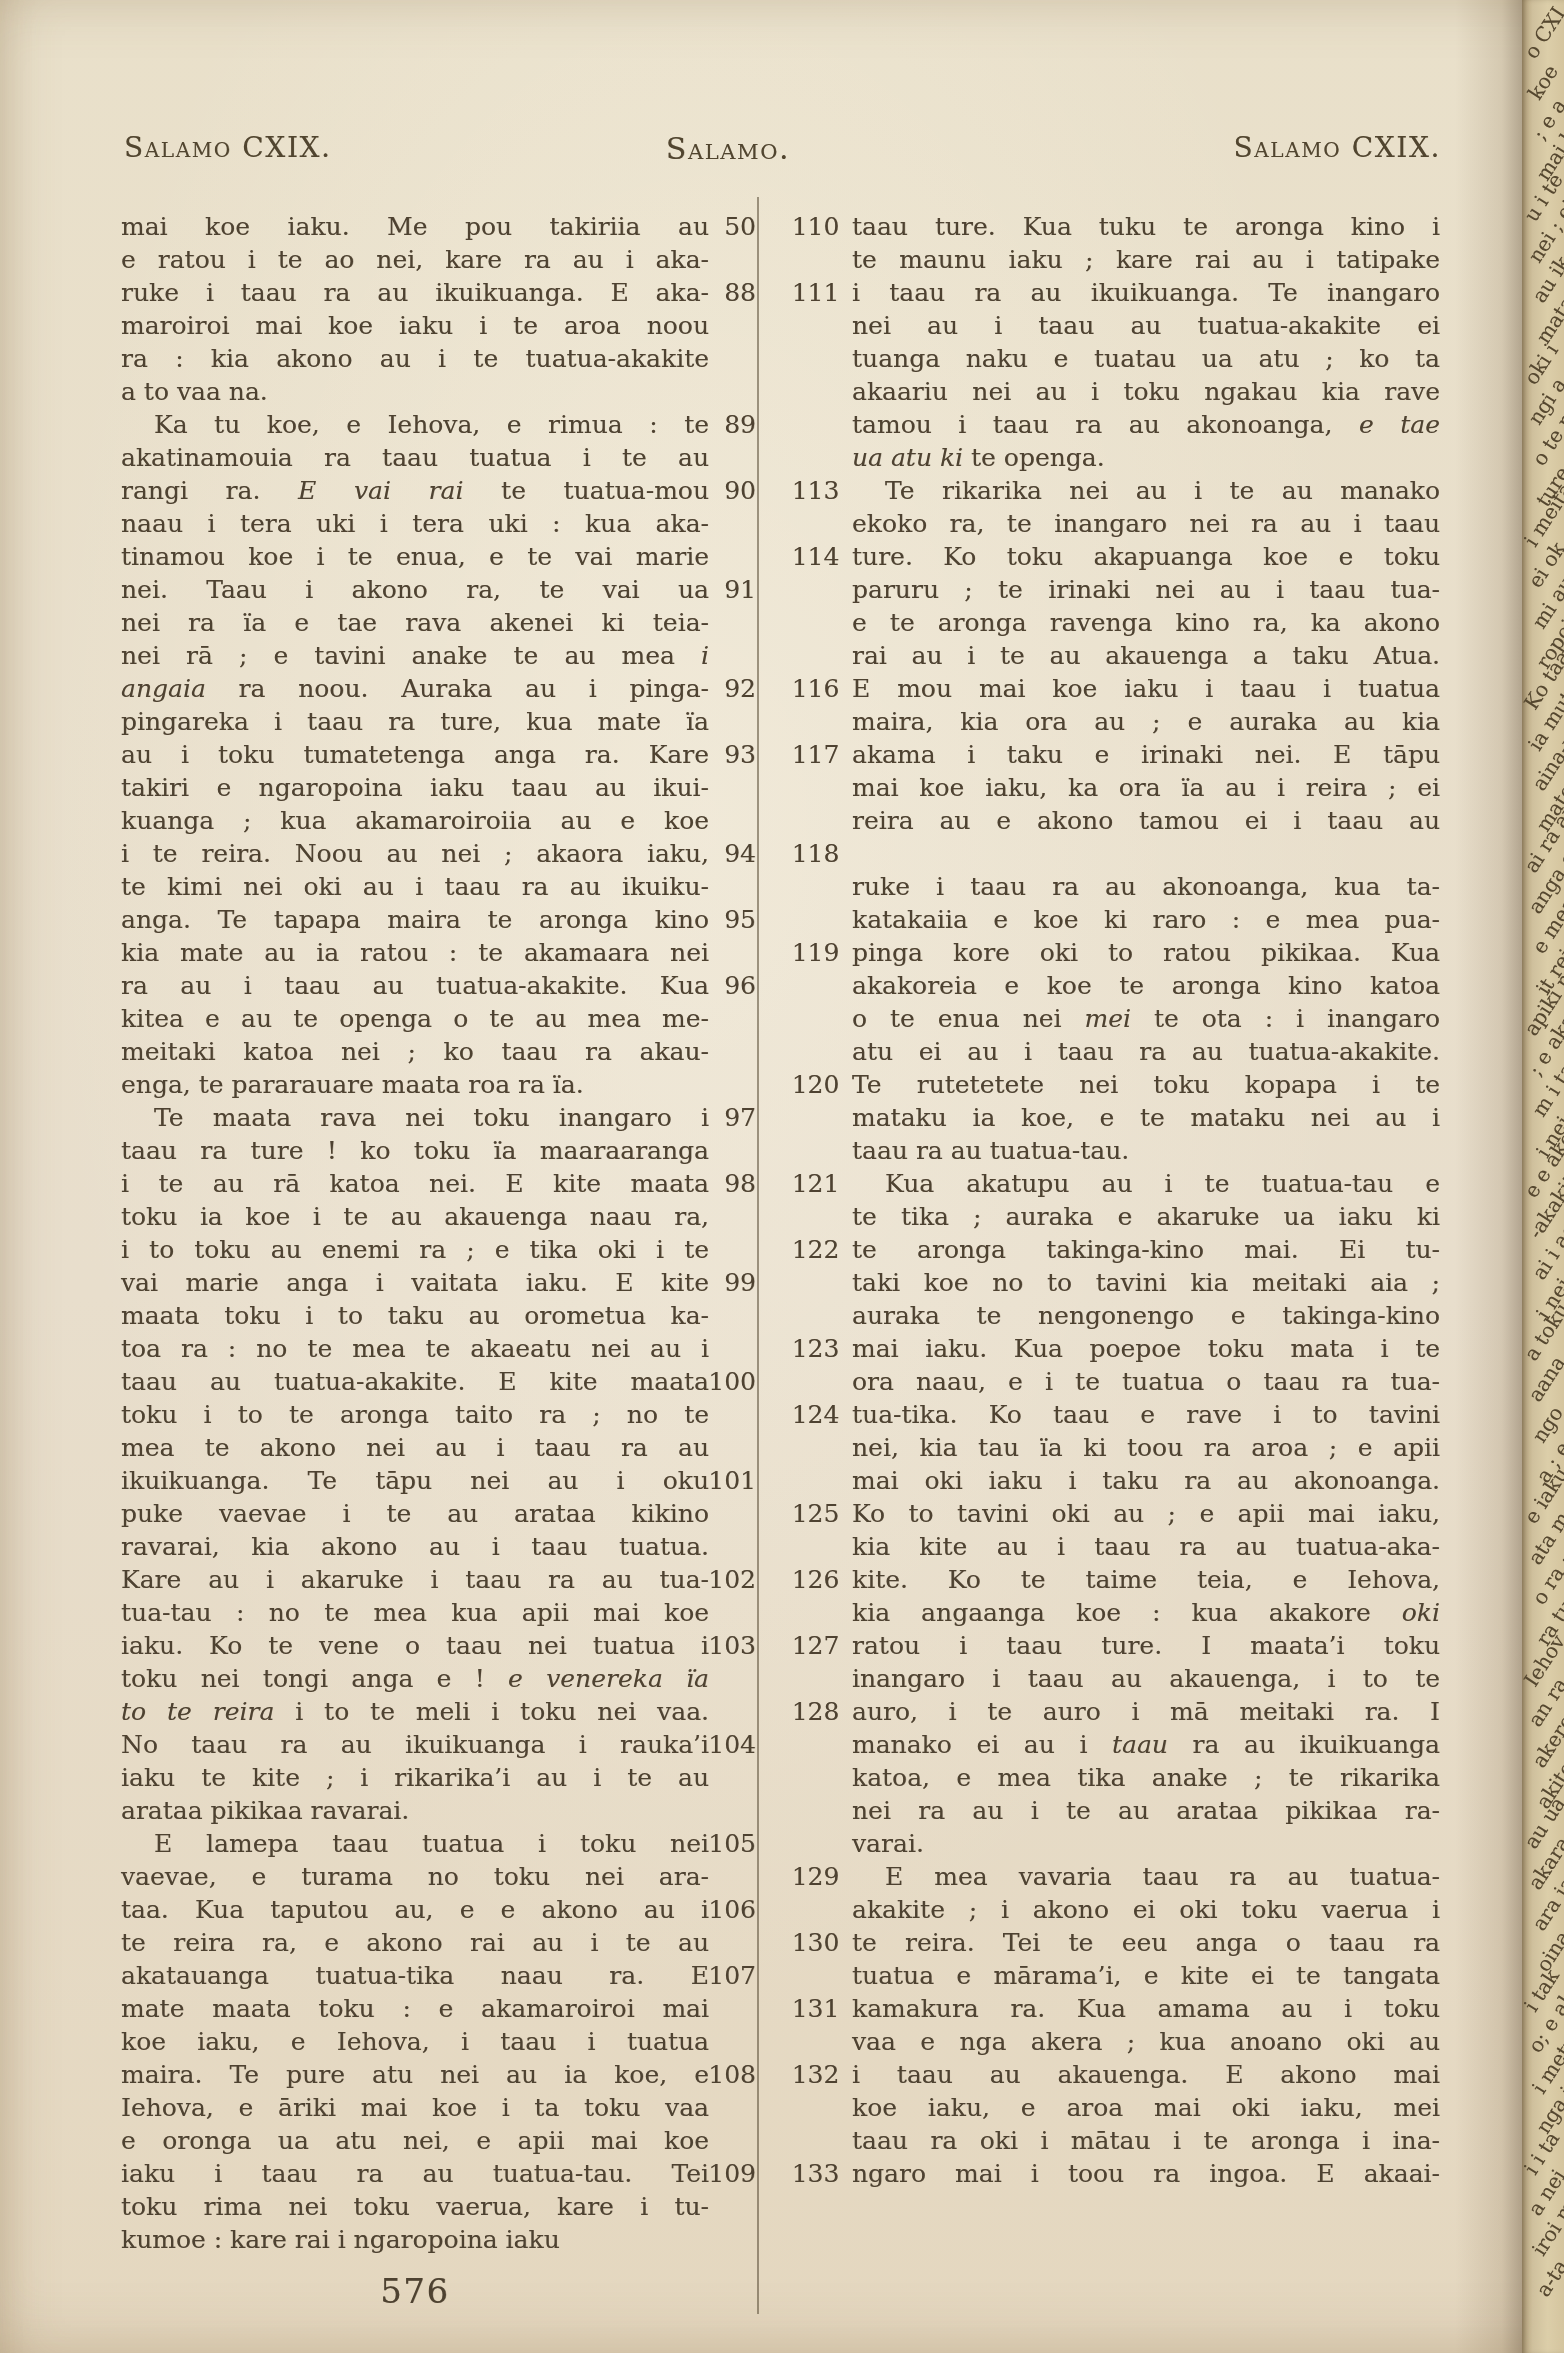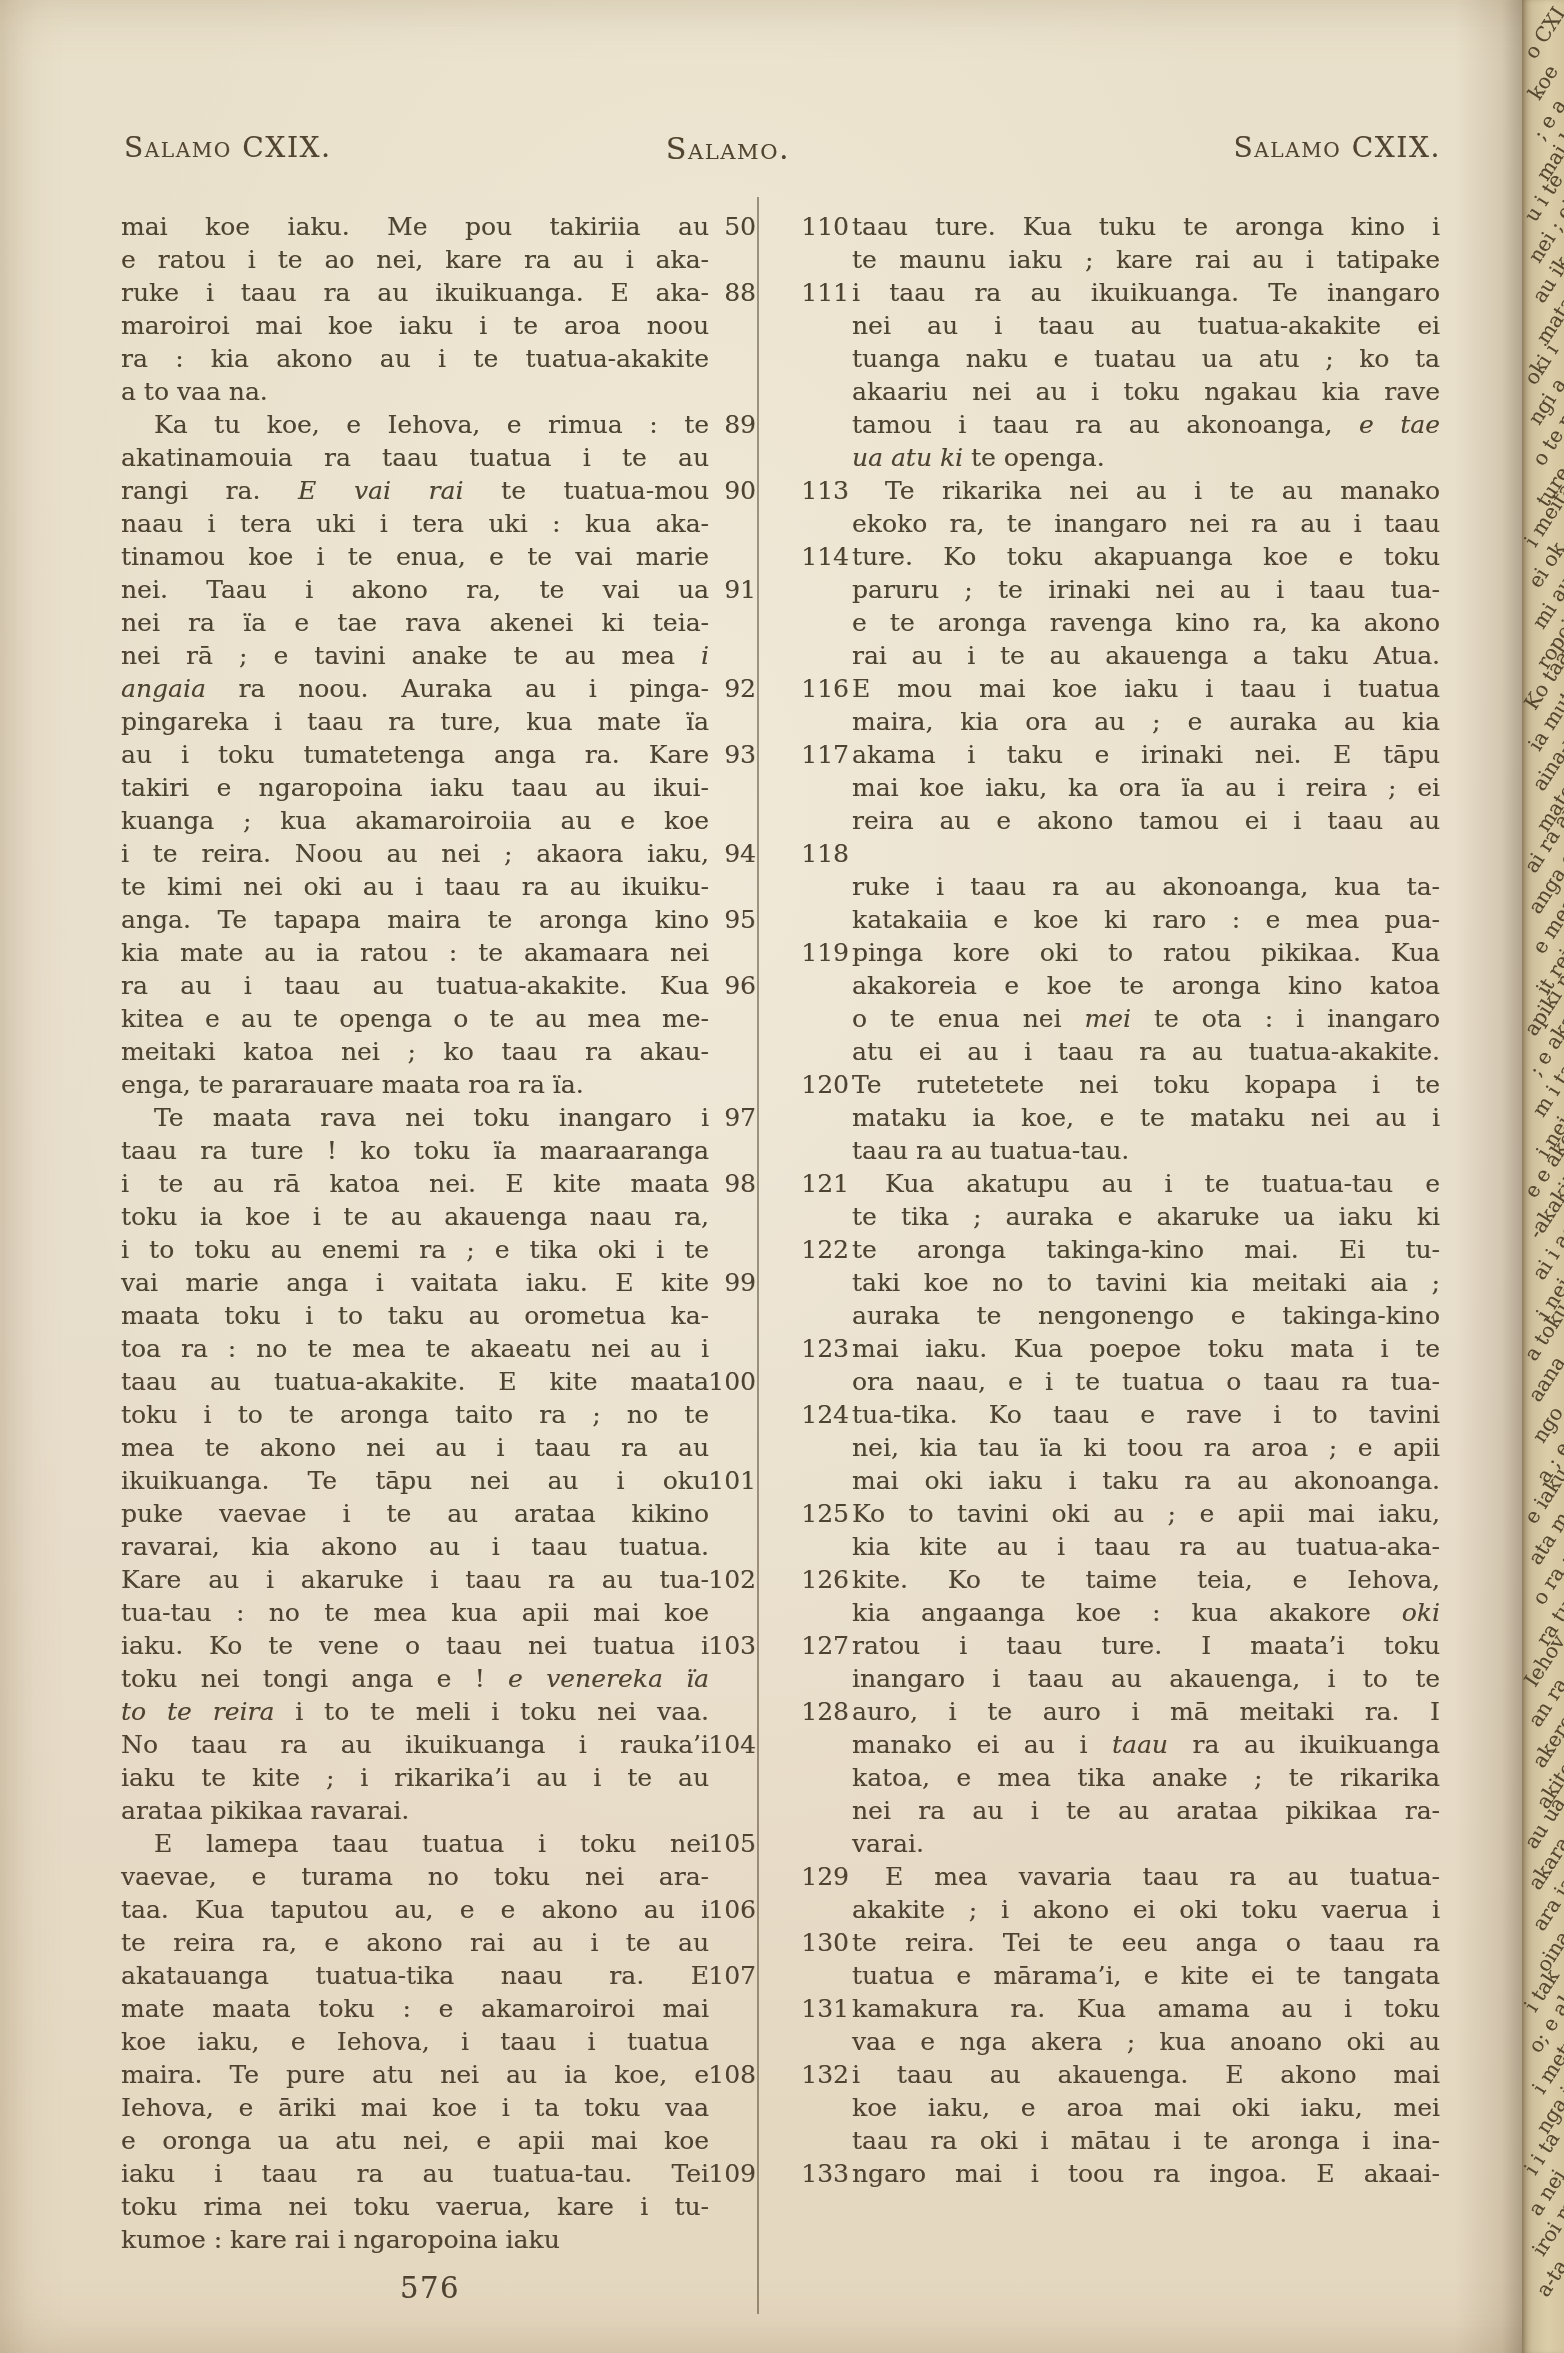--- a/index.html
+++ b/index.html
@@ -42,28 +42,28 @@
   .col-left .txt{width:588px;}
   .col-right .txt{margin-left:70px;width:588px;}
   .txt.end{text-align-last:left;}
   .txt.indent{text-indent:33px;}
   .txt i{font-style:italic;}
   .vnum{
     position:absolute;top:0;font-size:25px;color:#4e4231;
     text-shadow:0.3px 0.3px 0 rgba(78,66,49,.38);
   }
   .col-left .vnum{right:0;width:50px;text-align:right;}
-  .col-right .vnum{left:0;width:67px;text-align:right;}
+  .col-right .vnum{left:0;width:67px;text-align:center;}
   .divider{
     position:absolute;left:757px;top:197px;width:1.6px;height:2117px;
     background:rgba(88,74,52,.55);
   }
   .page-number{
-    position:absolute;left:136px;top:2271px;width:588px;text-align:center;
-    font-size:29px;color:#4e4231;letter-spacing:1.6px;
+    position:absolute;left:121px;top:2271px;width:588px;text-align:center;
+    font-size:34px;color:#4e4231;letter-spacing:1.6px;
     text-shadow:0.3px 0.3px 0 rgba(78,66,49,.38);
   }
   
   .curl-shadow{
     position:absolute;top:0;right:43px;width:67px;height:2354px;
     background:linear-gradient(90deg, rgba(120,95,60,0) 0%, rgba(120,95,60,.18) 70%, rgba(90,70,45,.38) 100%);
   }
   
   .edge-strip{
     position:absolute;top:0;right:0;width:43px;height:2354px;overflow:hidden;

